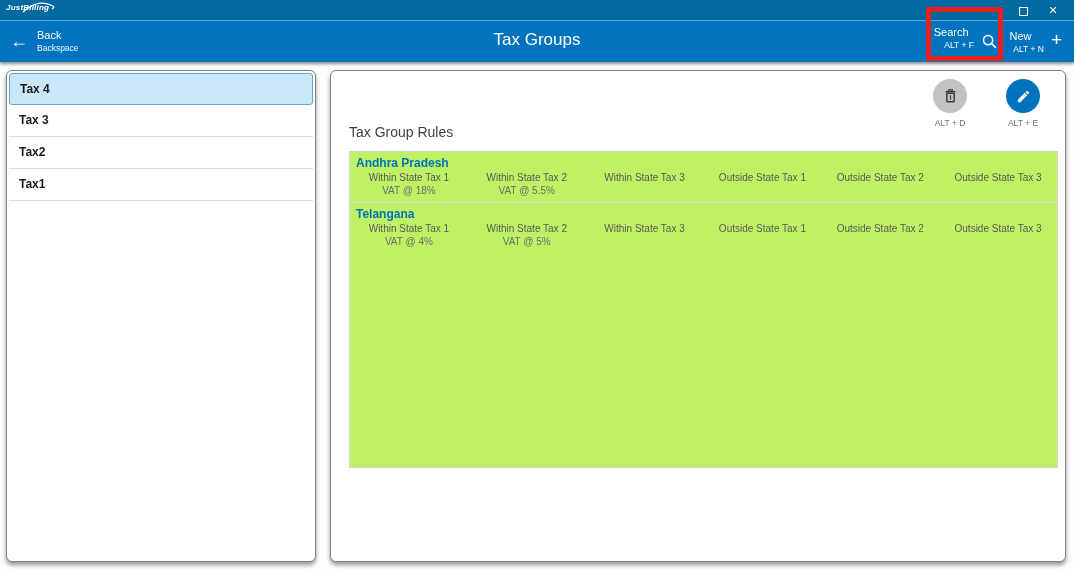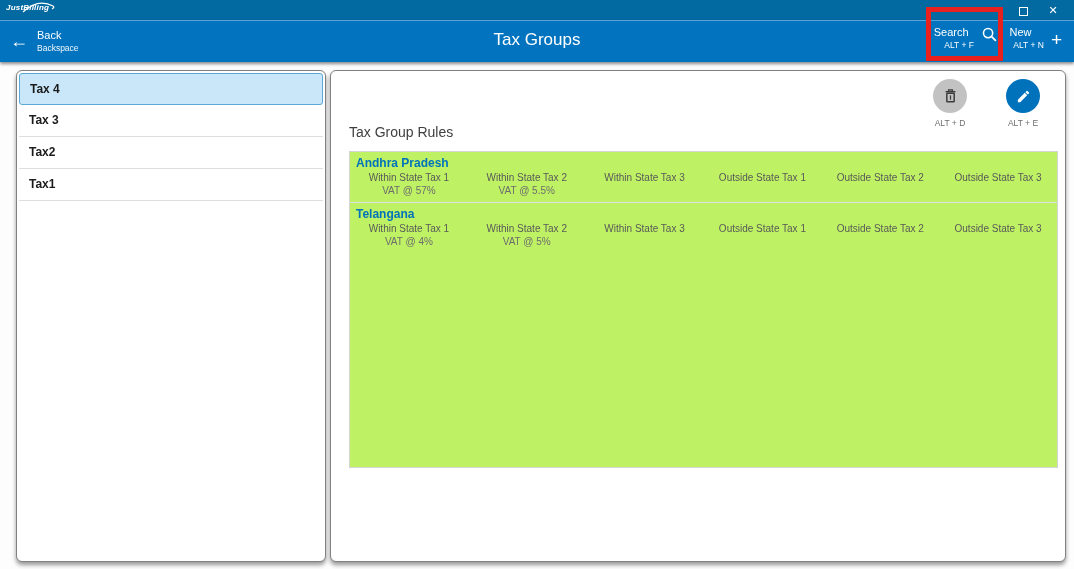--- a/index.html
+++ b/index.html
@@ -17,36 +17,36 @@
 
   
   .navbar { position: absolute; left: 0; top: 20px; width: 100%; height: 42px; background: #0173BF;
             border-top: 1px solid rgba(255,255,255,.35); box-shadow: 0 2px 3px rgba(0,0,0,.45); }
   .back-group { position: absolute; left: 10px; top: 5px; display: flex; align-items: center; gap: 9px; color: #fff; cursor: default; }
   .back-arrow { font-size: 18px; line-height: 30px; }
   .back-labels { display: flex; flex-direction: column; }
   .back-label { font-size: 11px; }
   .back-shortcut { font-size: 8.5px; margin-top: 2px; opacity: .95; }
   .page-title { position: absolute; left: 0; top: 9px; width: 100%; text-align: center; color: #fff; font-size: 17px; }
-  .nav-action { position: absolute; top: 5px; display: flex; align-items: flex-start; gap: 7px; color: #fff; cursor: default; }
+  .nav-action { position: absolute; top: 5px; display: flex; align-items: flex-end; gap: 7px; color: #fff; cursor: default; }
   .action-search { right: 76px; }
   .action-new { right: 12px; }
   .nav-action .labels { display: flex; flex-direction: column; align-items: center; }
   .nav-action .lbl { font-size: 11px; }
   .nav-action .sc { font-size: 8.5px; margin-top: 2px; margin-left: 16px; }
   .icon-plus { font-size: 19px; font-weight: 300; line-height: 28px; }
 
   
   .annotation-box { position: absolute; left: 926px; top: 7px; width: 77px; height: 54px;
                     border: 5px solid #E8201E; z-index: 50; pointer-events: none; }
 
   
   .card { position: absolute; background: #fff; border: 1px solid #818181; border-radius: 6px;
           box-shadow: 0 3px 4px rgba(0,0,0,.4); }
-  .left-card { left: 16px; top: 70px; width: 310px; height: 492px; padding: 2px; }
+  .left-card { left: 6px; top: 70px; width: 310px; height: 492px; padding: 2px; }
   .right-card { left: 330px; top: 70px; width: 736px; height: 492px; }
 
   
   .tax-item { height: 32px; line-height: 31px; padding-left: 10px; font-size: 12px; font-weight: bold;
               color: #1b1b1b; border-bottom: 1px solid #dedede; cursor: default; }
   .tax-item.selected { background: #C9E7F8; border: 1px solid #5BA7D6; border-radius: 3px; }
 
   
   .circle-btn { position: absolute; width: 34px; height: 34px; border-radius: 50%; top: 8px;
                 display: flex; align-items: center; justify-content: center; cursor: default; }
@@ -155,21 +155,21 @@
         <div class="state-name">Andhra Pradesh</div>
         <div class="col-row hdr">
           <span class="cell">Within State Tax 1</span>
           <span class="cell">Within State Tax 2</span>
           <span class="cell">Within State Tax 3</span>
           <span class="cell">Outside State Tax 1</span>
           <span class="cell">Outside State Tax 2</span>
           <span class="cell">Outside State Tax 3</span>
         </div>
         <div class="col-row val">
-          <span class="cell">VAT @ 57%</span>
+          <span class="cell">VAT @ 18%</span>
           <span class="cell">VAT @ 5.5%</span>
           <span class="cell"></span>
           <span class="cell"></span>
           <span class="cell"></span>
           <span class="cell"></span>
         </div>
       </div>
 
       <div class="rule-group">
         <div class="state-name">Telangana</div>

